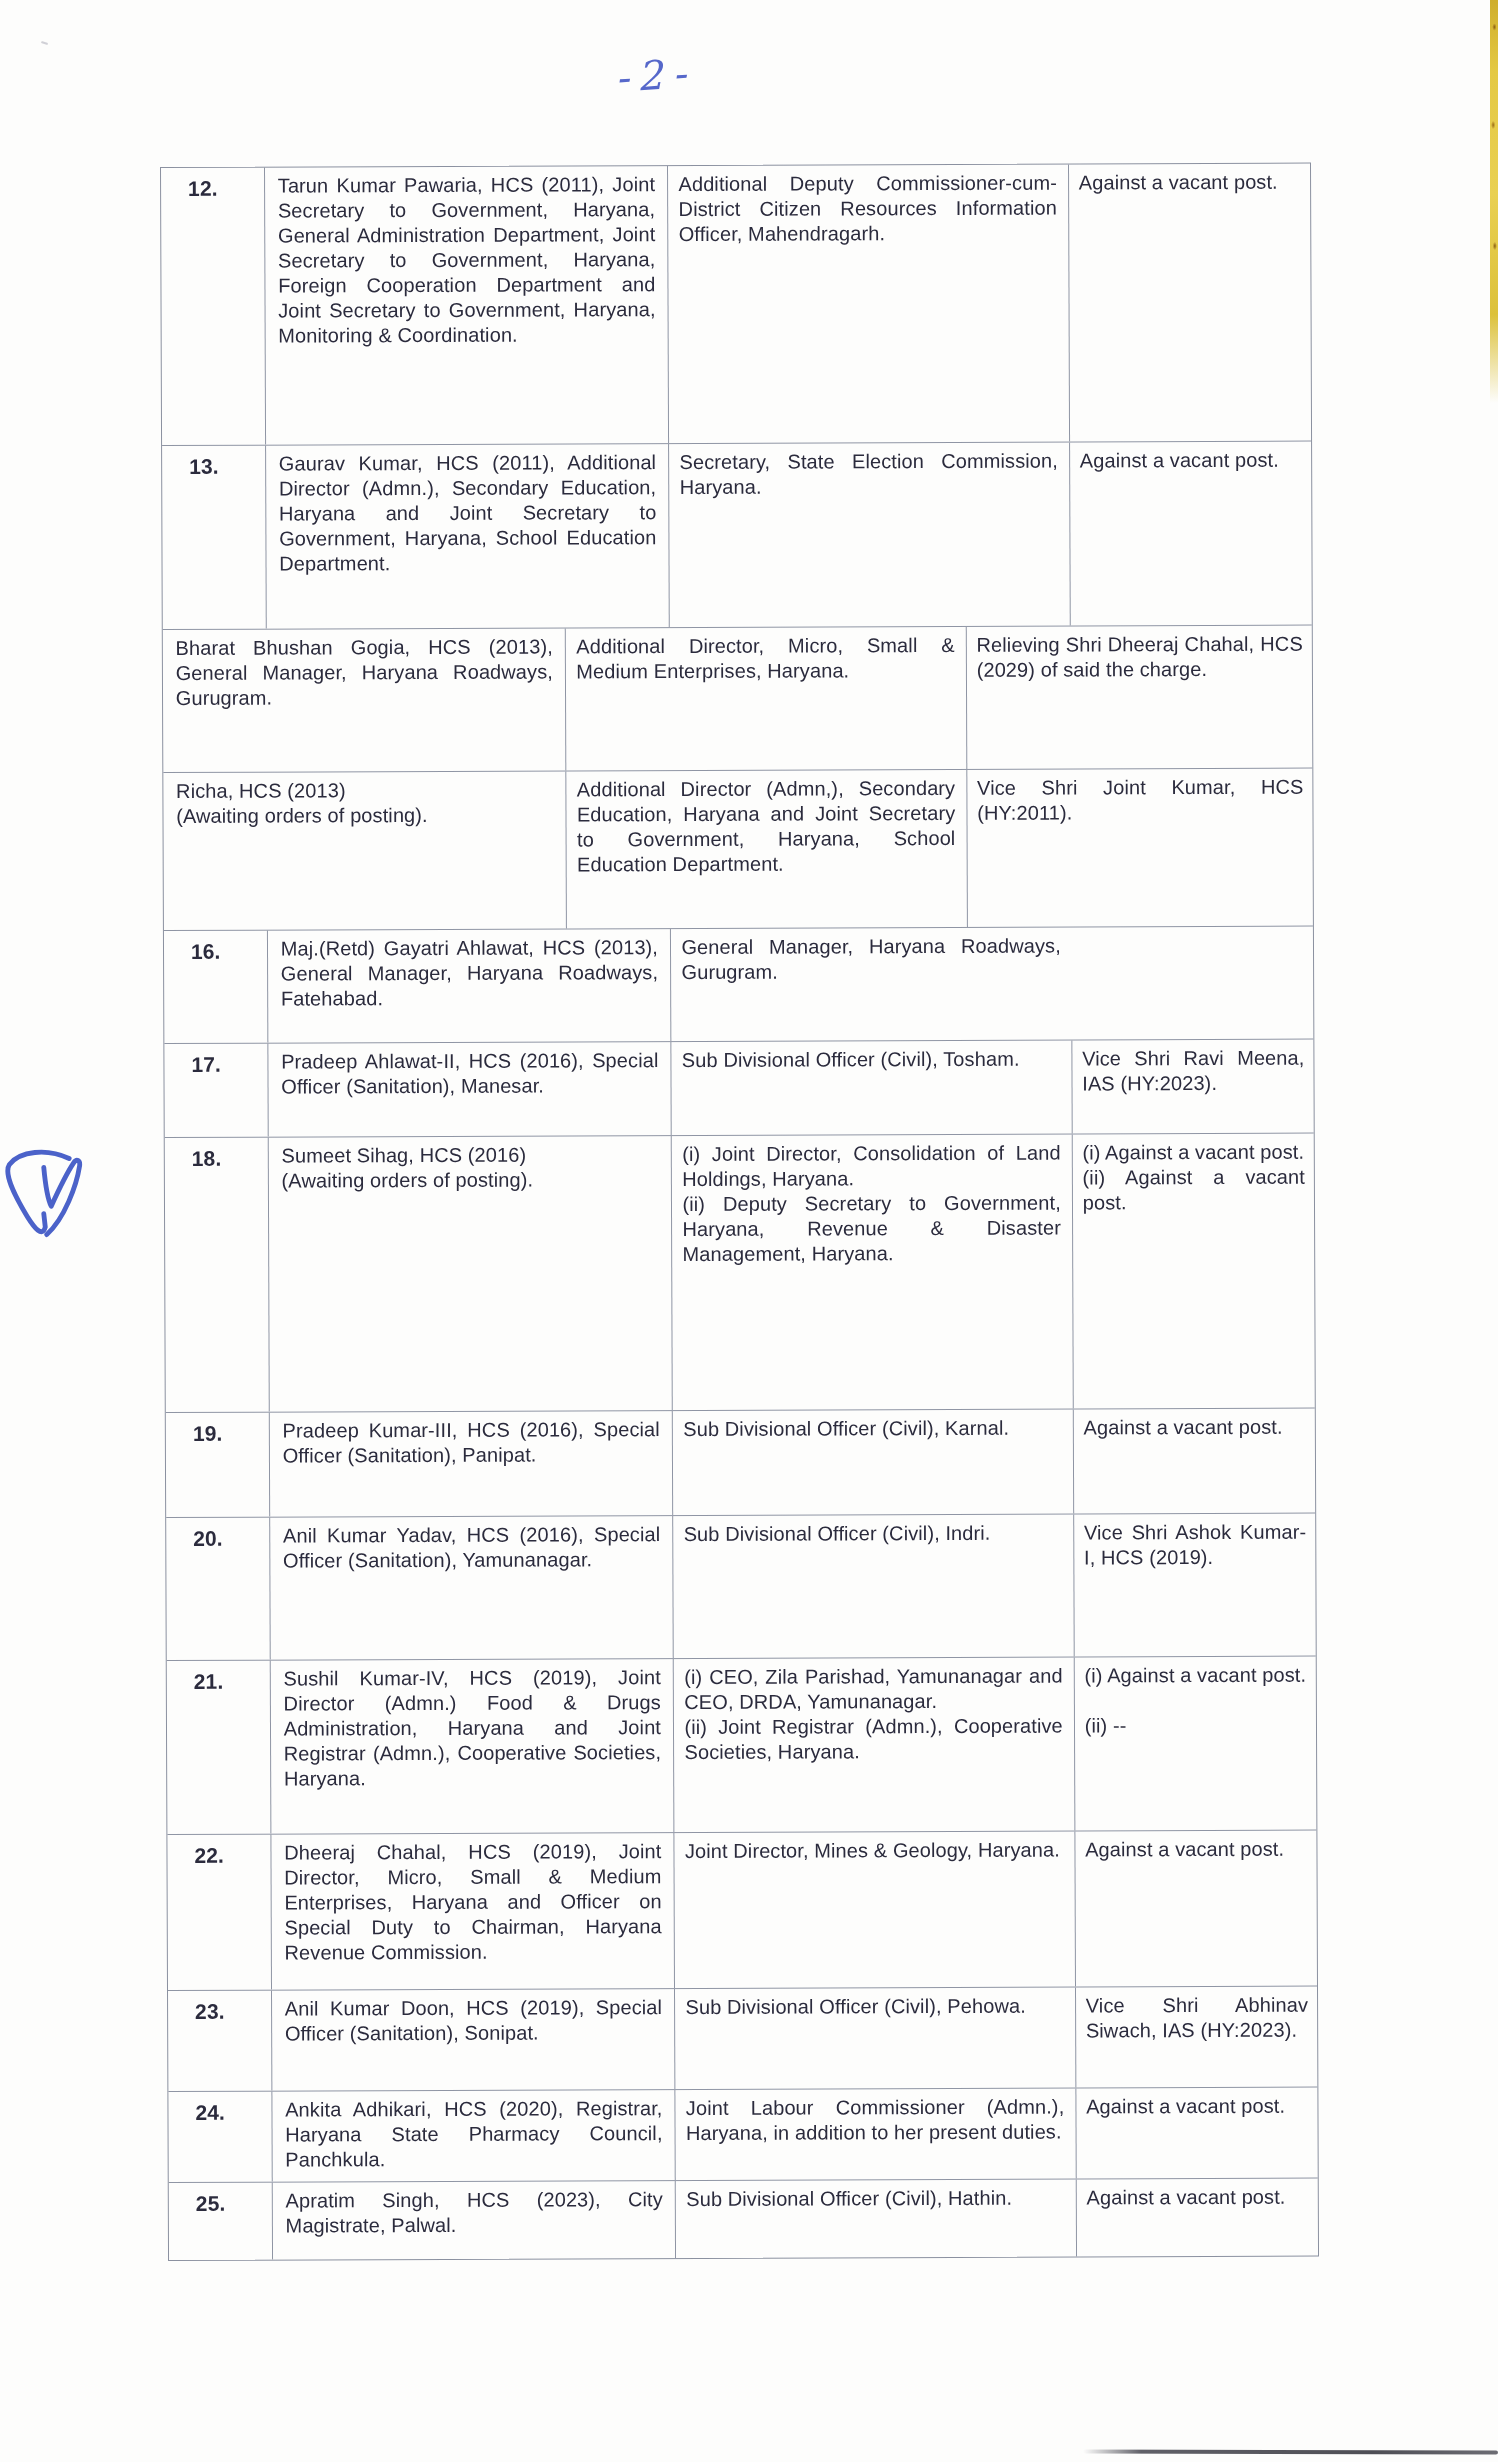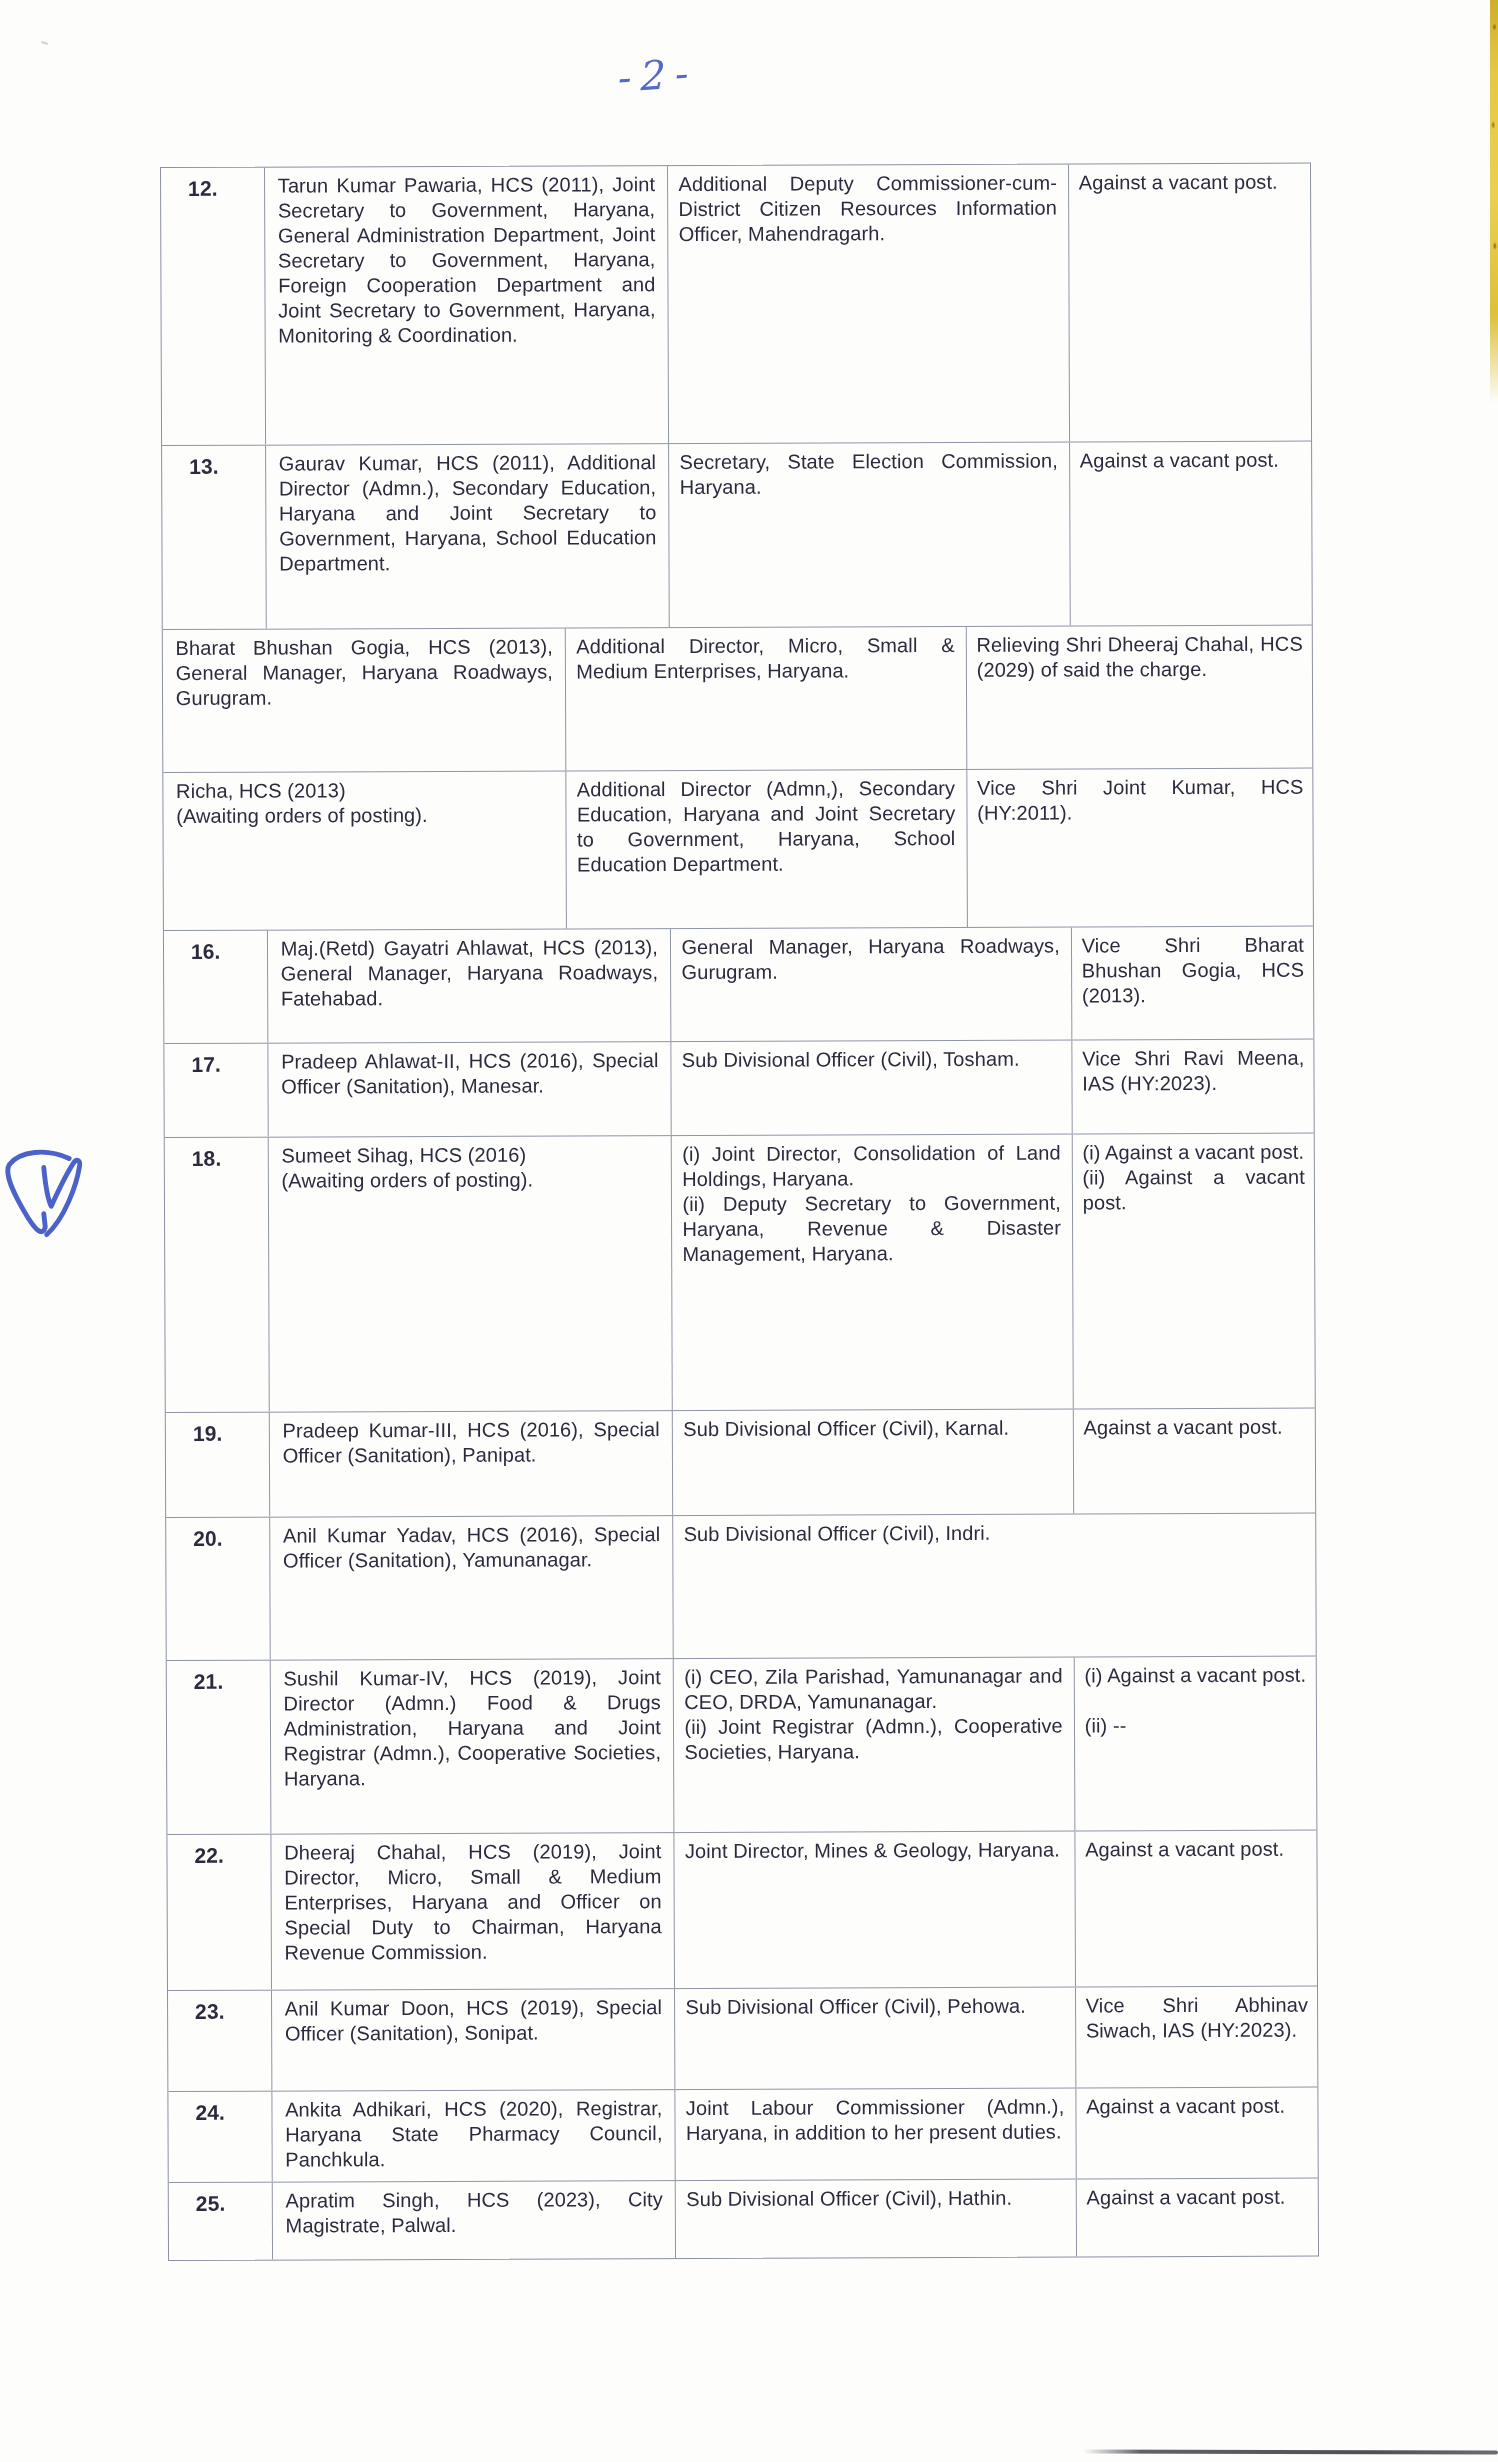--- a/index.html
+++ b/index.html
@@ -158,21 +158,20 @@
     <div class="cell cell-officer">Richa, HCS (2013)
 (Awaiting orders of posting).</div>
     <div class="cell cell-posting">Additional Director (Admn,), Secondary Education, Haryana and Joint Secretary to Government, Haryana, School Education Department.</div>
     <div class="cell cell-remarks">Vice Shri Joint Kumar, HCS (HY:2011).</div>
   </div>
 
   <div class="row">
     <div class="cell cell-sn">16.</div>
     <div class="cell cell-officer">Maj.(Retd) Gayatri Ahlawat, HCS (2013), General Manager, Haryana Roadways, Fatehabad.</div>
     <div class="cell cell-posting">General Manager, Haryana Roadways, Gurugram.</div>
-    <div class="cell cell-remarks">Vice Shri Bharat Bhushan Gogia, HCS (2013).</div>
   </div>
 
   <div class="row">
     <div class="cell cell-sn">17.</div>
     <div class="cell cell-officer">Pradeep Ahlawat-II, HCS (2016), Special Officer (Sanitation), Manesar.</div>
     <div class="cell cell-posting">Sub Divisional Officer (Civil), Tosham.</div>
     <div class="cell cell-remarks">Vice Shri Ravi Meena, IAS (HY:2023).</div>
   </div>
 
   <div class="row">
@@ -189,20 +188,21 @@
     <div class="cell cell-sn">19.</div>
     <div class="cell cell-officer">Pradeep Kumar-III, HCS (2016), Special Officer (Sanitation), Panipat.</div>
     <div class="cell cell-posting">Sub Divisional Officer (Civil), Karnal.</div>
     <div class="cell cell-remarks">Against a vacant post.</div>
   </div>
 
   <div class="row">
     <div class="cell cell-sn">20.</div>
     <div class="cell cell-officer">Anil Kumar Yadav, HCS (2016), Special Officer (Sanitation), Yamunanagar.</div>
     <div class="cell cell-posting">Sub Divisional Officer (Civil), Indri.</div>
+    <div class="cell cell-remarks">Vice Shri Ashok Kumar-I, HCS (2019).</div>
   </div>
 
   <div class="row">
     <div class="cell cell-sn">21.</div>
     <div class="cell cell-officer">Sushil Kumar-IV, HCS (2019), Joint Director (Admn.) Food &amp; Drugs Administration, Haryana and Joint Registrar (Admn.), Cooperative Societies, Haryana.</div>
     <div class="cell cell-posting">(i) CEO, Zila Parishad, Yamunanagar and CEO, DRDA, Yamunanagar.
 (ii) Joint Registrar (Admn.), Cooperative Societies, Haryana.</div>
     <div class="cell cell-remarks">(i) Against a vacant post.
 
 (ii) --</div>

